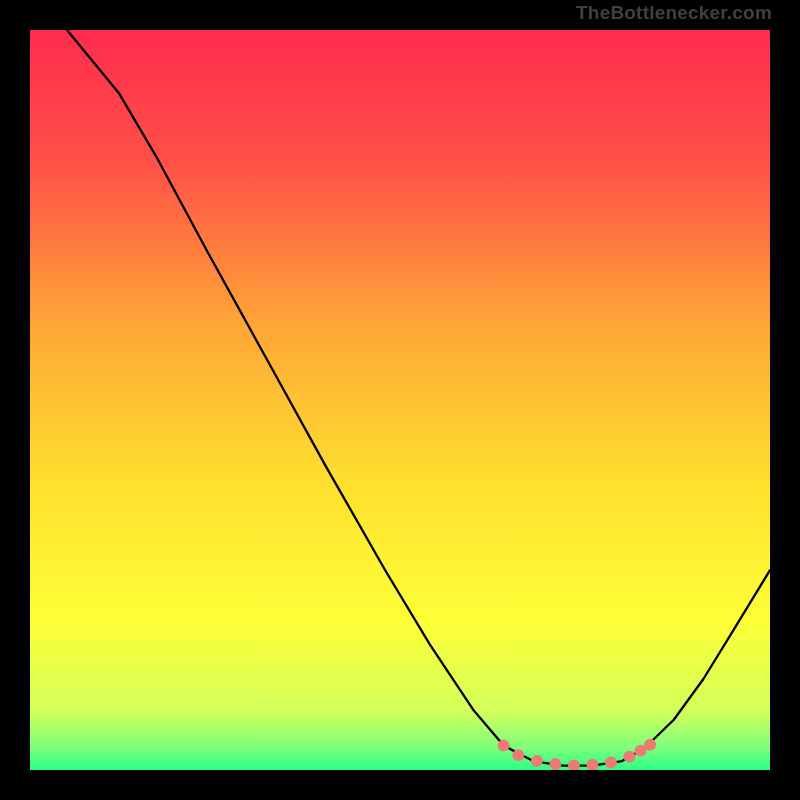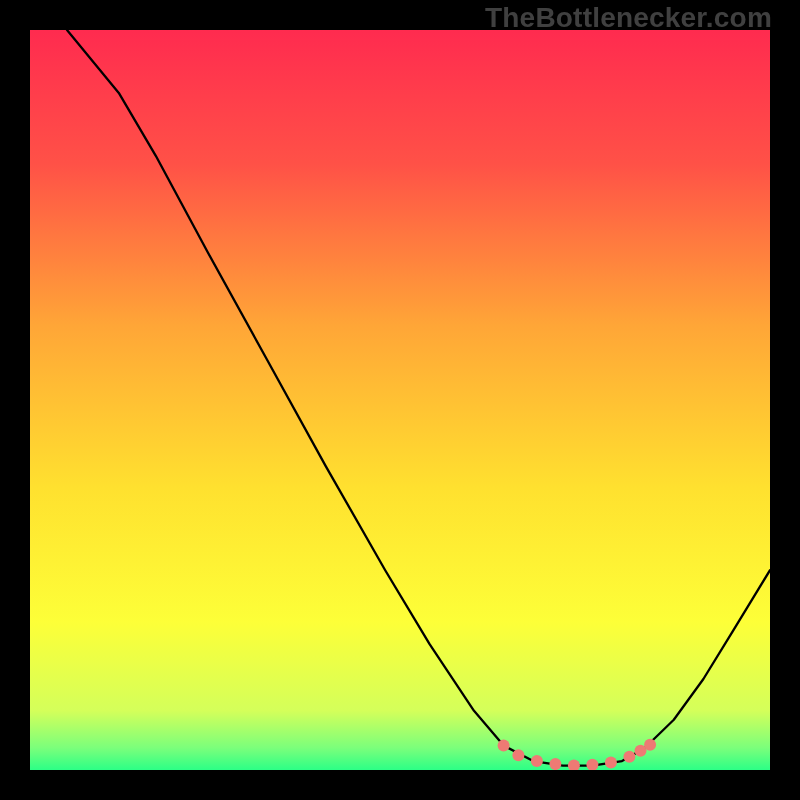--- a/index.html
+++ b/index.html
@@ -15,21 +15,21 @@
     width: 800px;
     height: 800px;
     background: #000;
     position: relative;
   }
   .watermark {
     position: absolute;
     top: 2px;
     right: 28px;
     color: #404040;
-    font-size: 28px;
+    font-size: 19px;
     font-weight: bold;
     letter-spacing: 0.2px;
     z-index: 10;
   }
   svg.plot {
     position: absolute;
     left: 30px;
     top: 30px;
     width: 740px;
     height: 740px;

